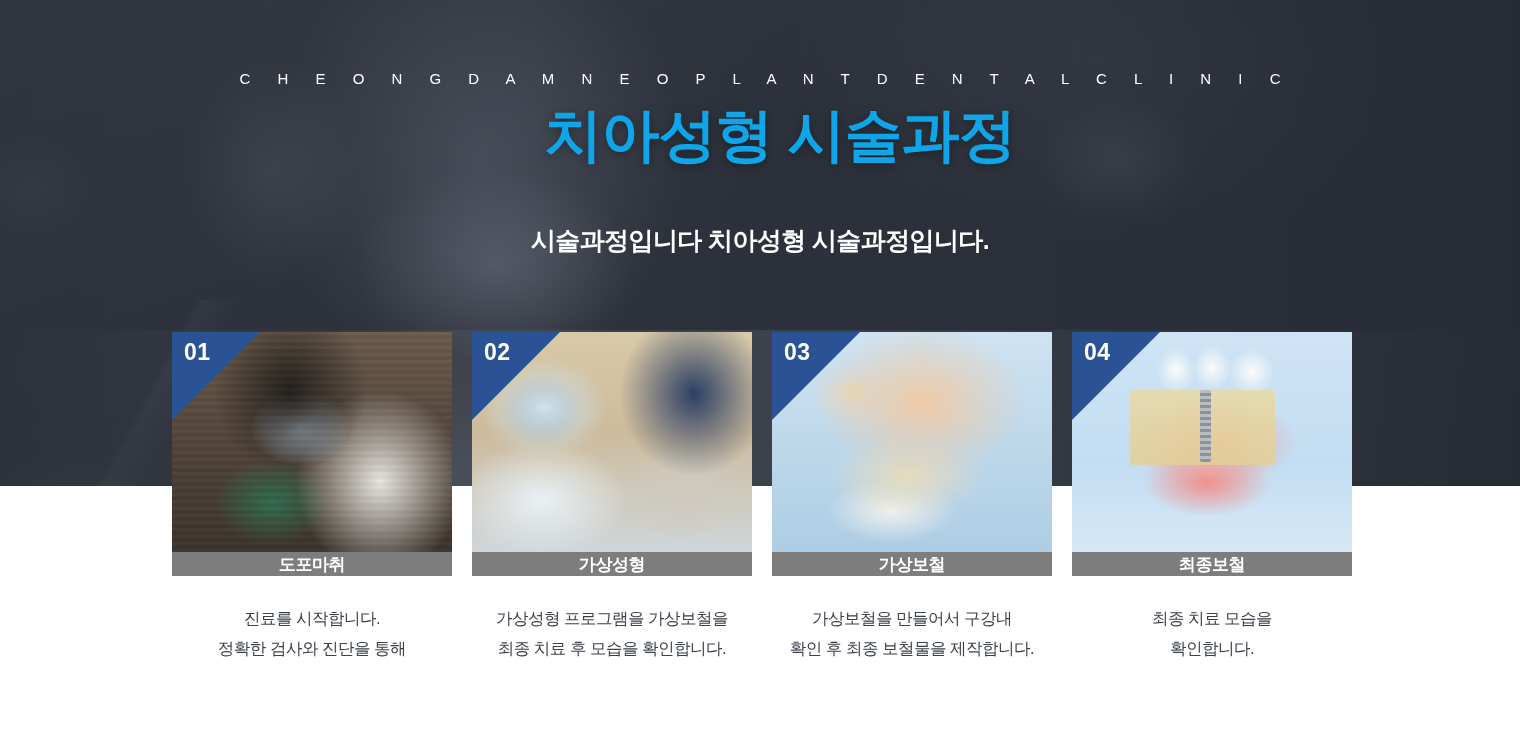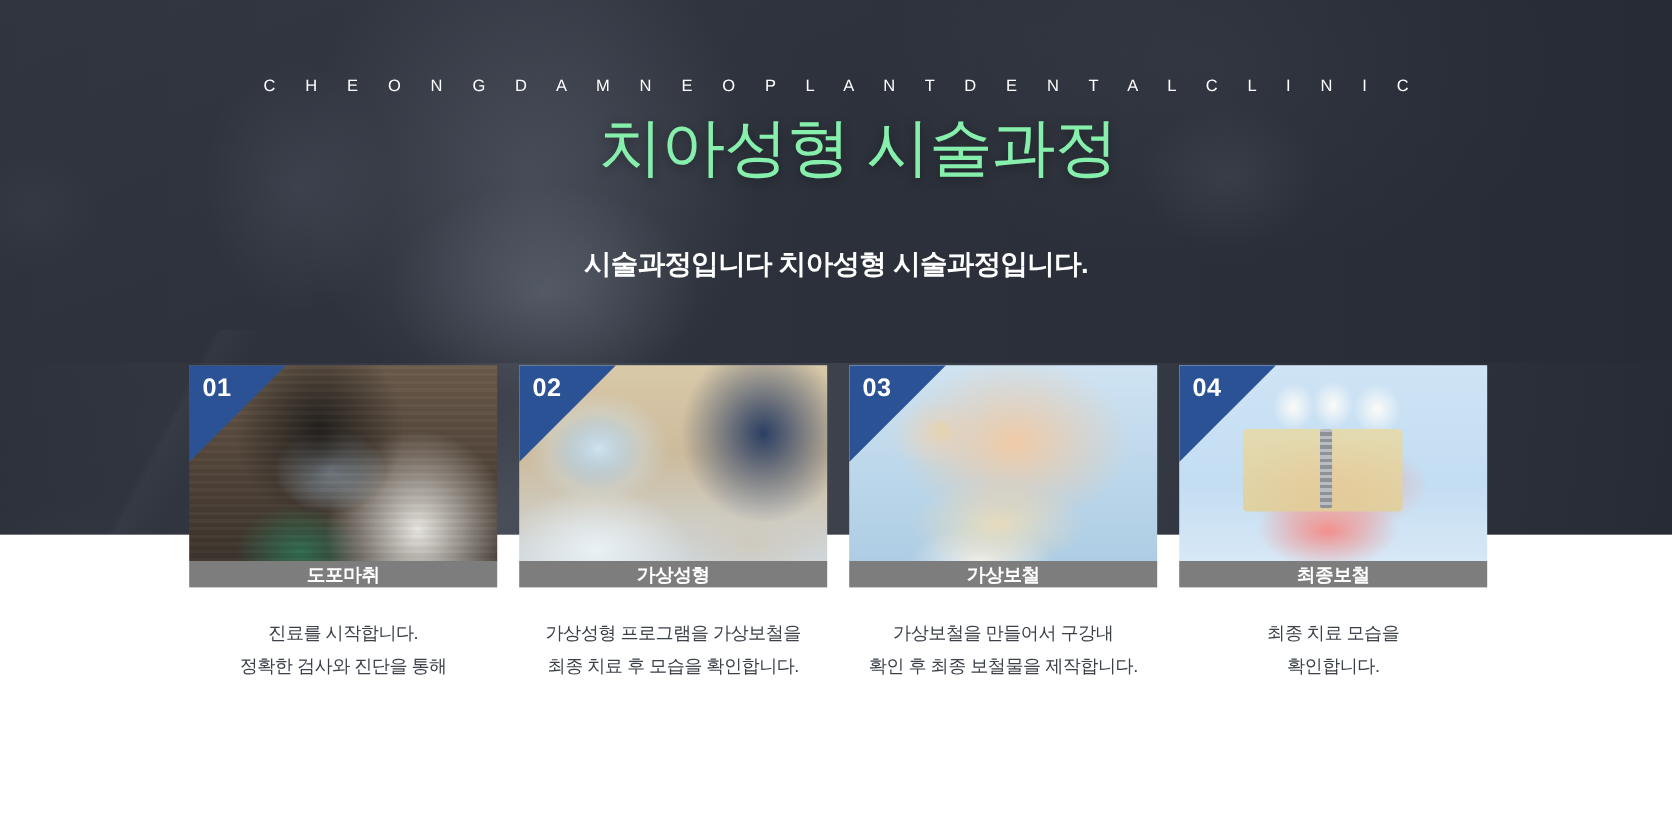--- a/index.html
+++ b/index.html
@@ -60,23 +60,23 @@
     margin-top:71px;
     color:#ffffff;
     font-size:15px;
     font-weight:400;
     letter-spacing:11.5px;
     text-indent:11.5px;
     line-height:1;
   }
   .hero-title{
     margin-top:16px;
-    color:#86efac;
+    color:#0ea5e9;
     font-size:58px;
-    font-weight:normal;
+    font-weight:bold;
     letter-spacing:-1px;
     line-height:1.15;
     text-shadow:0 2px 10px rgba(0,0,0,0.35);
     padding-left:40px;
   }
   .hero-sub{
     margin-top:59px;
     color:#ffffff;
     font-size:25px;
     font-weight:bold;
@@ -86,21 +86,21 @@
 
   
   .cards{
     position:absolute; left:172px; top:332px;
     width:1180px; height:300px;
     display:flex; gap:20px;
   }
   .card{ width:280px; position:relative; }
 
   .card-image{
-    position:relative; width:280px; height:178px; overflow:hidden;
+    position:relative; width:280px; height:220px; overflow:hidden;
     background:#8e969e;
   }
   
   .img-1{
     background:
       radial-gradient(110px 120px at 118px 58px, #23201d, rgba(0,0,0,0) 70%),
       radial-gradient(70px 52px at 128px 96px, #b9cfe0, rgba(0,0,0,0) 72%),
       radial-gradient(120px 130px at 208px 150px, #e8e6e0, rgba(0,0,0,0) 70%),
       radial-gradient(80px 60px at 100px 170px, #2f6b4e, rgba(0,0,0,0) 72%),
       linear-gradient(180deg,#6b5b4b 0%, #56483c 40%, #3b332c 100%);

